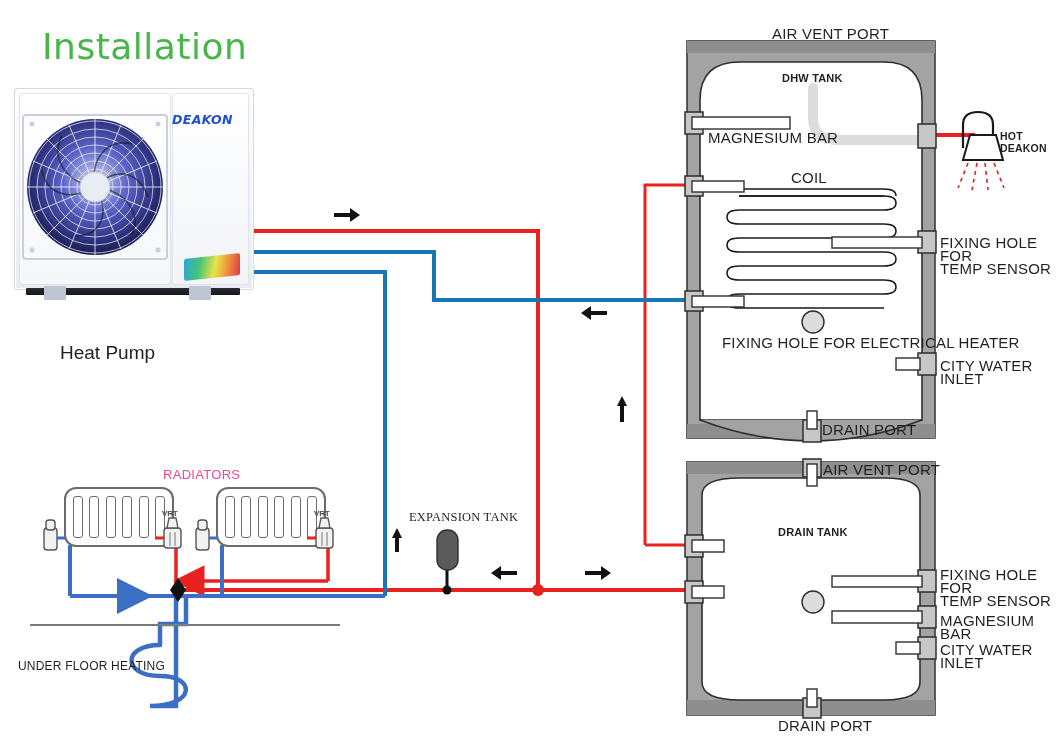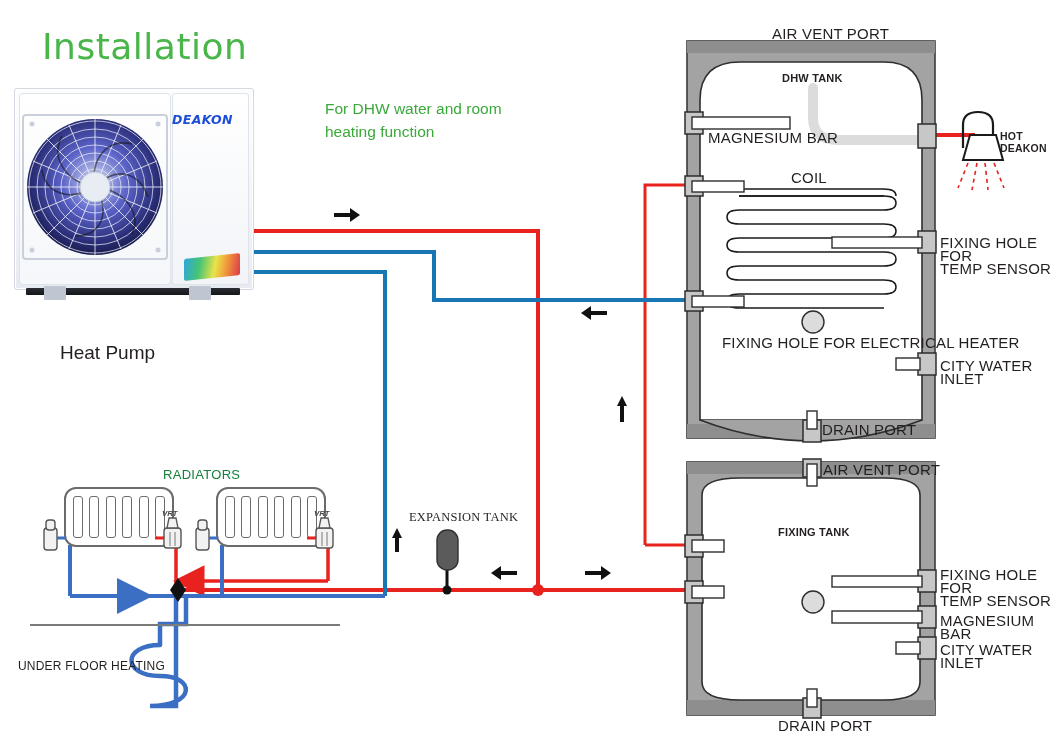--- a/index.html
+++ b/index.html
@@ -9,31 +9,31 @@
   svg.layer{position:absolute;left:0;top:0;width:1059px;height:749px;overflow:visible;}
 
   
   #title{position:absolute;left:42px;top:26px;font-size:36px;letter-spacing:.5px;
          color:#49b649;font-weight:400;font-family:"DejaVu Sans",sans-serif;}
   #subtitle{position:absolute;left:212px;top:43px;font-size:13.5px;color:#58585a;
             white-space:nowrap;}
   #green-note{position:absolute;left:325px;top:97px;font-size:15.5px;color:#3aa93a;
               line-height:23px;width:220px;}
   #heatpump-label{position:absolute;left:60px;top:342px;font-size:19px;color:#231f20;}
-  #radiators-label{position:absolute;left:163px;top:467px;font-size:13px;color:#15803d;
+  #radiators-label{position:absolute;left:163px;top:467px;font-size:13px;color:#ec4899;
                    letter-spacing:.3px;}
   #ufh-label{position:absolute;left:18px;top:659px;font-size:12px;color:#231f20;letter-spacing:.2px;}
   #exp-label{position:absolute;left:409px;top:510px;font-size:12.5px;color:#231f20;letter-spacing:.2px;font-family:Liberation Serif, serif;}
   #hotwater-label{position:absolute;left:1000px;top:130px;font-size:10.5px;font-weight:bold;
                   color:#231f20;letter-spacing:.2px;}
 
   .tanklbl{position:absolute;font-size:15px;color:#231f20;letter-spacing:.2px;line-height:13px;
            white-space:pre-line;}
   .tanklbl.bold{font-weight:bold;font-size:11px;}
-  .vrt{position:absolute;font-size:8px;font-weight:bold;color:#4a4a4a;letter-spacing:-.2px;font-style:italic;}
+  .vrt{position:absolute;font-size:8px;font-weight:bold;color:#4a4a4a;letter-spacing:-.2px;}
 
   
   #hp{position:absolute;left:14px;top:88px;width:238px;height:216px;}
   .hp-body{position:absolute;left:0;top:0;width:238px;height:200px;
            background:linear-gradient(180deg,#fdfdff 0%,#f3f5f9 55%,#e7eaf0 100%);
            border:1px solid #d4d8e0;border-radius:3px;
            box-shadow:inset 0 0 0 1px #ffffff;}
   .hp-left{position:absolute;left:5px;top:5px;width:150px;height:190px;
            background:linear-gradient(180deg,#ffffff 0%,#f5f7fa 100%);
            border:1px solid #dfe3ea;border-radius:4px;}
@@ -56,21 +56,20 @@
   .rad-fins{position:absolute;left:7px;top:7px;right:7px;bottom:7px;display:flex;
             justify-content:space-between;}
   .fin{width:10px;background:#fff;border:1.6px solid #6b6b6b;border-radius:3px;box-sizing:border-box;}
 </style>
 </head>
 <body>
 
 <div class="stage">
 
   <div id="title">Installation</div>
-  <div id="green-note">For DHW water and room heating function</div>
 
   <svg class="layer">
     <defs>
       <marker id="ar-red" markerWidth="9" markerHeight="9" refX="7" refY="4.5" orient="auto">
         <path d="M0,0 L9,4.5 L0,9 z" fill="#e8221f"></path>
       </marker>
       <marker id="ar-blue" markerWidth="9" markerHeight="9" refX="7" refY="4.5" orient="auto">
         <path d="M0,0 L9,4.5 L0,9 z" fill="#3b6fc4"></path>
       </marker>
     </defs>
@@ -371,20 +370,20 @@
       <rect x="807" y="464" width="10" height="22" fill="#fff" stroke="#2e2e2e" stroke-width="1.4"></rect>
     </g>
     <g>
       <rect x="803" y="698" width="18" height="20" fill="#c7c7c7" stroke="#2e2e2e" stroke-width="1.5"></rect>
       <rect x="807" y="689" width="10" height="18" fill="#fff" stroke="#2e2e2e" stroke-width="1.4"></rect>
     </g>
     <circle cx="813" cy="602" r="11" fill="#dcdcdc" stroke="#2e2e2e" stroke-width="1.4"></circle>
   </svg>
 
   <div class="tanklbl" style="left:823px;top:463px;">AIR VENT PORT</div>
-  <div class="tanklbl bold" style="left:778px;top:526px;">FIXING TANK</div>
+  <div class="tanklbl bold" style="left:778px;top:526px;">DRAIN TANK</div>
   <div class="tanklbl" style="left:940px;top:568px;">FIXING HOLE FOR
 TEMP SENSOR</div>
   <div class="tanklbl" style="left:940px;top:614px;">MAGNESIUM BAR</div>
   <div class="tanklbl" style="left:940px;top:643px;">CITY WATER INLET</div>
   <div class="tanklbl" style="left:778px;top:719px;">DRAIN PORT</div>
 
 </div>
 
 </body></html>

